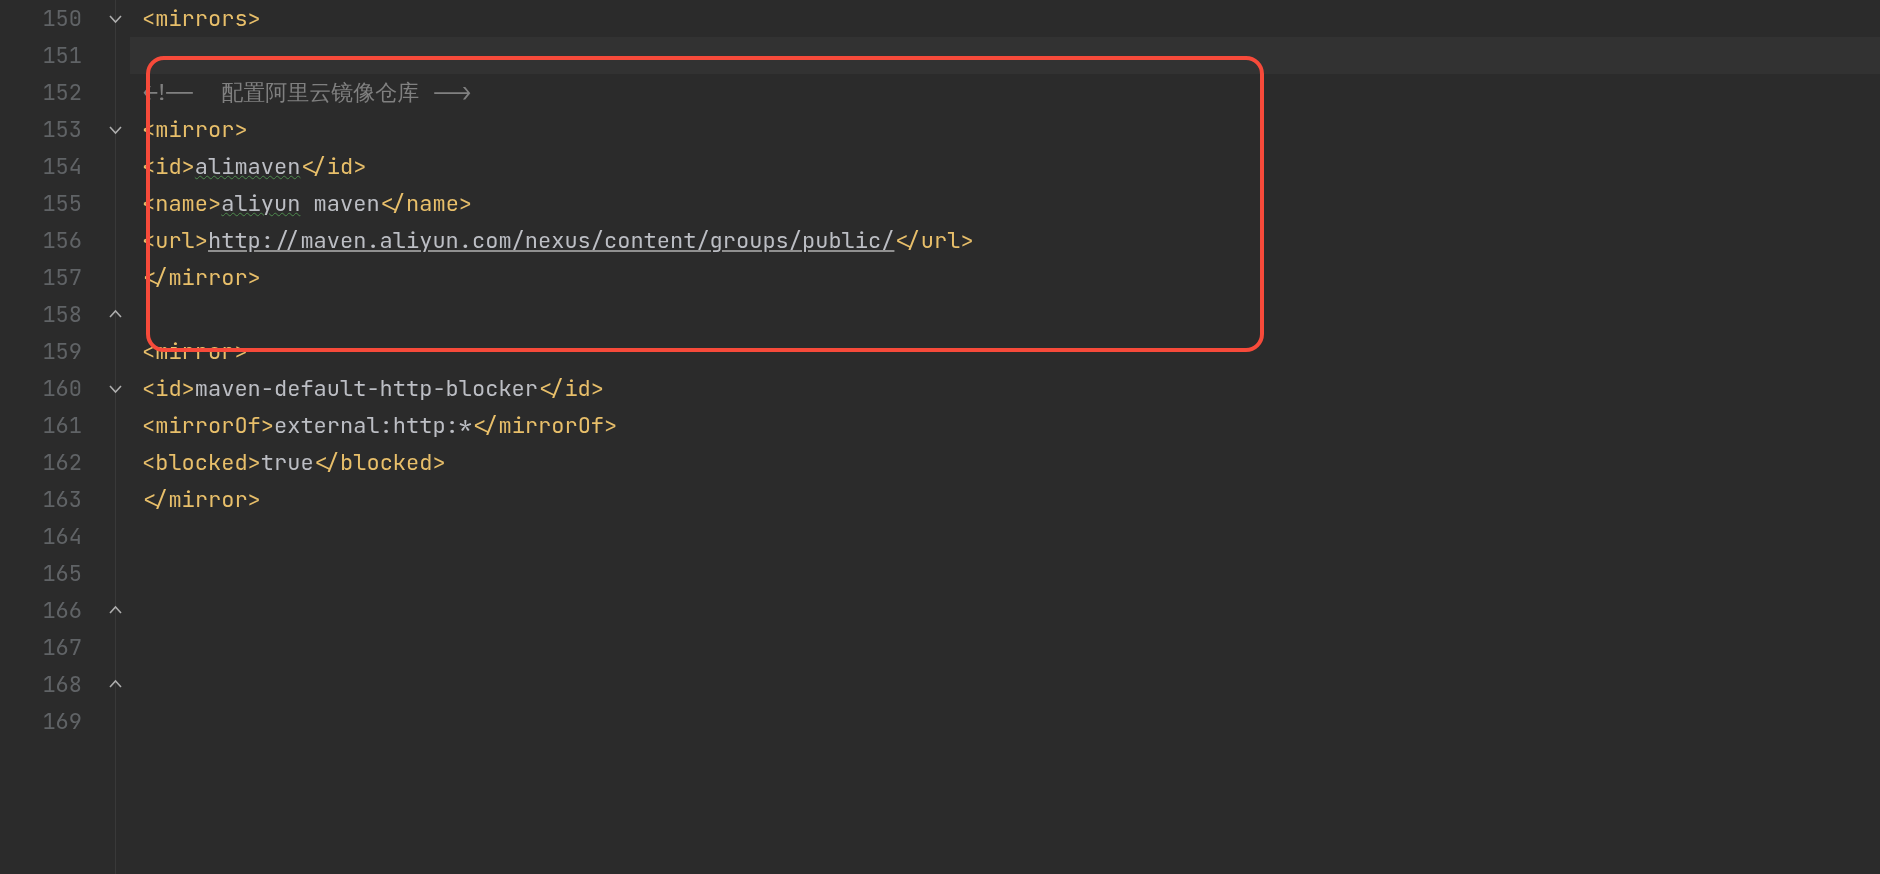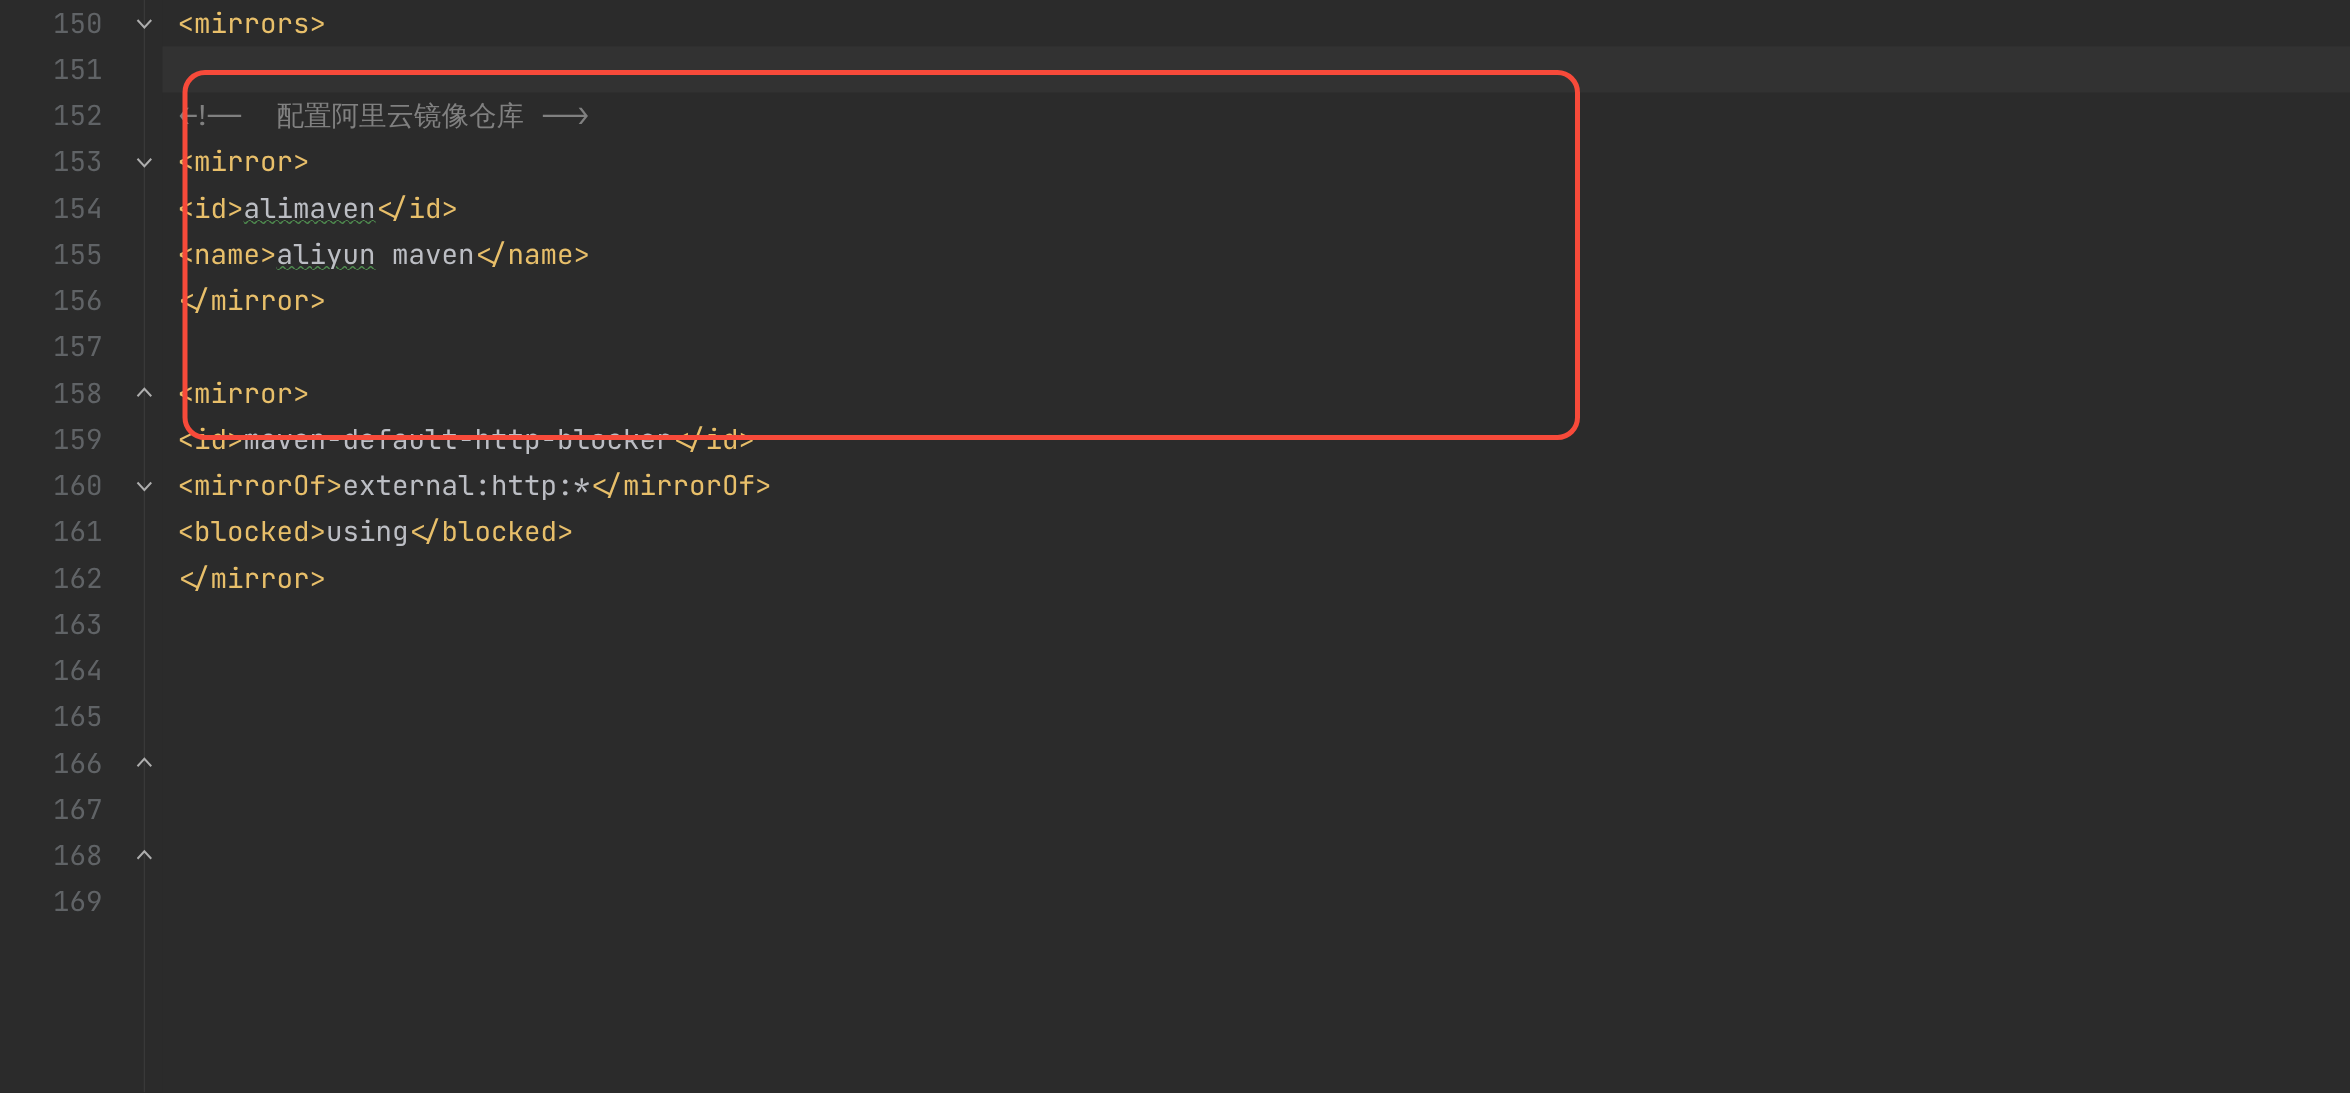--- a/index.html
+++ b/index.html
@@ -181,24 +181,25 @@
   <div class="code">
 
     <div class="highlight-box" style="top:56px; left:16px; width:1118px; height:296px;"></div>
 
     <div class="line row indent1"><span class="t-tag">&lt;mirrors&gt;</span></div>
     <div class="line row"></div>
     <div class="line row indent2"><span class="t-cmt">&lt;!-- </span><span class="t-cmt"> 配置阿里云镜像仓库 </span><span class="t-cmt">--&gt;</span></div>
     <div class="line row indent2"><span class="t-tag">&lt;mirror&gt;</span></div>
     <div class="line row indent3"><span class="t-tag">&lt;id&gt;</span><span class="t-txt squiggle">alimaven</span><span class="t-tag">&lt;/id&gt;</span></div>
     <div class="line row indent3"><span class="t-tag">&lt;name&gt;</span><span class="t-txt squiggle">aliyun</span><span class="t-txt"> </span><span class="t-txt">maven</span><span class="t-tag">&lt;/name&gt;</span></div>
+    <div class="line row indent3"><span class="t-tag">&lt;url&gt;</span><span class="t-url">http://maven.aliyun.com/nexus/content/groups/public/</span><span class="t-tag">&lt;/url&gt;</span></div>
     <div class="line row indent2"><span class="t-tag">&lt;/mirror&gt;</span></div>
     <div class="line row"></div>
     <div class="line row indent2"><span class="t-tag">&lt;mirror&gt;</span></div>
     <div class="line row indent3"><span class="t-tag">&lt;id&gt;</span><span class="t-txt">maven-default-http-blocker</span><span class="t-tag">&lt;/id&gt;</span></div>
     <div class="line row indent3"><span class="t-tag">&lt;mirrorOf&gt;</span><span class="t-txt">external:http:*</span><span class="t-tag">&lt;/mirrorOf&gt;</span></div>
-    <div class="line row indent3"><span class="t-tag">&lt;blocked&gt;</span><span class="t-txt">using</span><span class="t-tag">&lt;/blocked&gt;</span></div>
+    <div class="line row indent3"><span class="t-tag">&lt;blocked&gt;</span><span class="t-txt">true</span><span class="t-tag">&lt;/blocked&gt;</span></div>
     <div class="line row indent2"><span class="t-tag">&lt;/mirror&gt;</span></div>
     <div class="line row"></div>
     <div class="line row"></div>
 
   </div>
 </div>
 
 </body></html>

